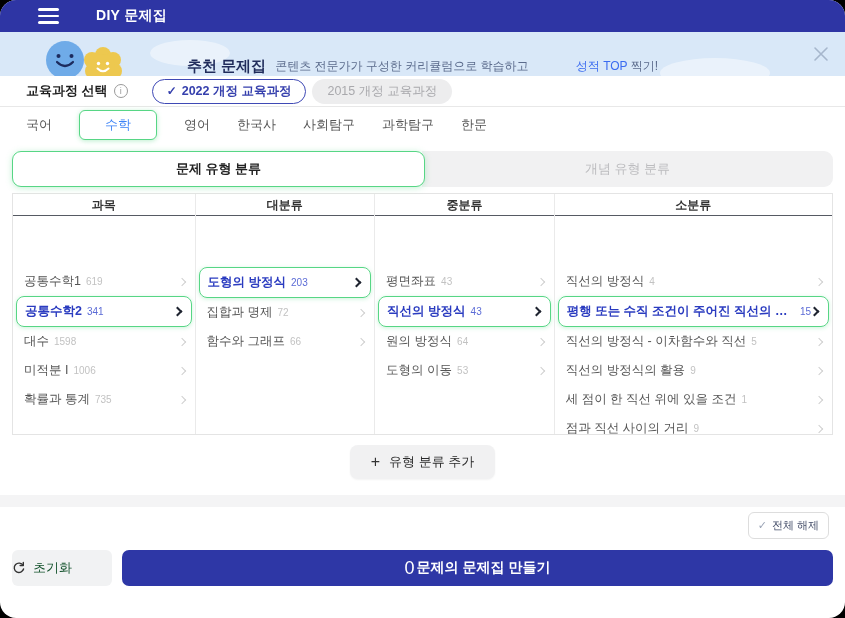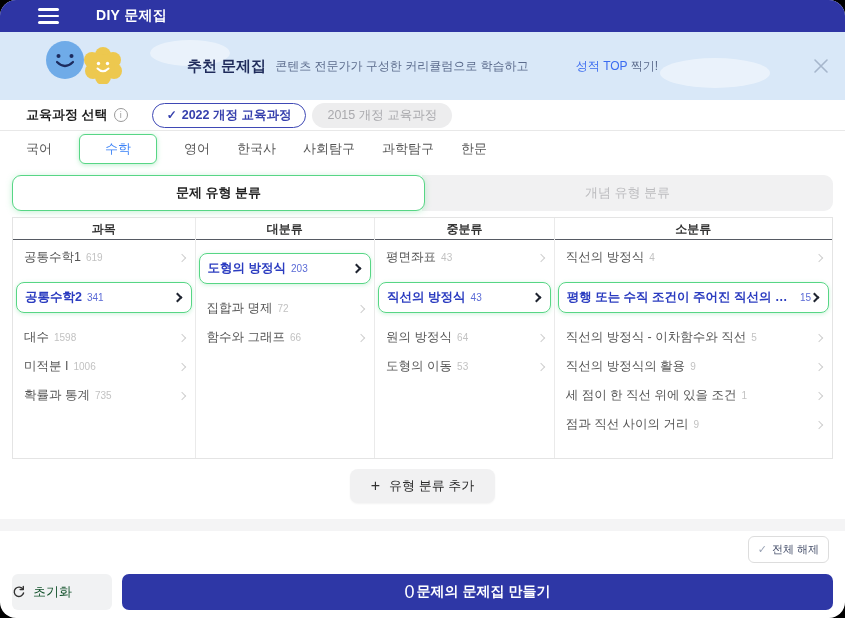--- a/index.html
+++ b/index.html
@@ -6,21 +6,21 @@
   *{box-sizing:border-box;font-family:"Liberation Sans",sans-serif;}
   .app{position:relative;width:845px;height:618px;margin:0 auto;background:#fff;border-radius:16px;overflow:hidden;}
 
   
   .topbar{height:32px;background:#2E35A4;display:flex;align-items:center;padding-left:38px;}
   .hamburger{display:flex;flex-direction:column;gap:4px;cursor:pointer;}
   .hamburger span{display:block;width:21px;height:2.4px;background:#fff;border-radius:2px;}
   .topbar-title{color:#fff;font-size:14px;font-weight:bold;margin-left:37px;letter-spacing:.3px;text-align:center;}
 
   
-  .banner{position:relative;height:68px;background:#D9E8F8;display:flex;align-items:center;overflow:hidden;}
+  .banner{position:relative;height:44px;background:#D9E8F8;display:flex;align-items:flex-end;overflow:hidden;}
   .cloud{position:absolute;background:#fff;opacity:.45;border-radius:50%;}
   .cloud1{width:80px;height:26px;left:150px;top:8px;}
   .cloud2{width:110px;height:30px;left:660px;top:26px;}
   .banner-chars{position:absolute;left:40px;top:6px;}
   .banner-text{margin:0 auto;display:flex;align-items:center;gap:9px;position:relative;}
   .banner-title{font-size:15px;font-weight:bold;color:#1F2B5B;}
   .banner-desc{font-size:12px;color:#5B6B8C;}
   .banner-desc .hl{color:#3A6BF0;margin-left:44px;}
   .banner-close{position:absolute;right:15px;top:50%;transform:translateY(-50%);cursor:pointer;line-height:0;}
 
@@ -45,31 +45,31 @@
   
   .ctabs{display:flex;margin:8px 12px 0;height:36px;}
   .ctab{flex:1;display:flex;align-items:center;justify-content:center;font-size:13px;cursor:pointer;}
   .ctab.sel{background:#fff;border:1.5px solid #57D685;border-radius:9px;font-weight:bold;color:#222;
     box-shadow:0 1px 6px rgba(87,214,133,.35);z-index:1;}
   .ctab.unsel{background:#F1F1F2;color:#BCBCBF;border-radius:0 9px 9px 0;margin-left:-3px;}
 
   
   .cls-table{display:grid;grid-template-columns:183fr 180fr 180fr 278fr;margin:6px 12px 0;height:242px;
     border:1px solid #E4E4E4;background:#fff;}
-  .col{border-right:1px solid #EAEAEA;display:flex;flex-direction:column;overflow:hidden;}
+  .col{border-right:1px solid #EAEAEA;display:flex;flex-direction:column;overflow:hidden;gap:48px;}
   .col:last-child{border-right:none;}
   .col-header{height:22px;line-height:22px;text-align:center;font-size:12px;font-weight:bold;color:#333;
     border-bottom:1px solid #565a63;flex:0 0 auto;}
   .col-list{padding-top:3px;}
   .item{height:29px;display:flex;align-items:center;padding:0 10px 0 11px;cursor:pointer;}
   .item .label{font-size:12.5px;color:#555;white-space:nowrap;overflow:hidden;text-overflow:ellipsis;}
   .item .count{font-size:10px;color:#C2C2C2;margin-left:5px;flex:0 0 auto;}
   .chev{margin-left:auto;width:6px;height:6px;border-top:1.5px solid #CFCFCF;border-right:1.5px solid #CFCFCF;
     transform:rotate(45deg);flex:0 0 auto;}
-  .item.selected{border:1.5px solid #57D685;border-radius:8px;margin:10px 3px;height:31px;
+  .item.selected{border:1.5px solid #57D685;border-radius:8px;margin:0 3px;height:31px;
     box-shadow:0 1px 4px rgba(87,214,133,.3);padding-left:8px;}
   .item.selected .label{color:#2B3CC0;font-weight:bold;}
   .item.selected .count{color:#5B6BD6;}
   .item.selected .chev{width:7px;height:7px;border-width:2px;border-color:#1F2430;}
 
   
   .add-row{display:flex;justify-content:center;margin-top:10px;}
   .add-btn{display:flex;align-items:center;gap:9px;background:#F1F1F2;border-radius:8px;padding:8px 21px;
     font-size:13px;color:#2a2a2a;cursor:pointer;box-shadow:0 1px 2px rgba(0,0,0,.05);}
   .add-btn .plus{font-size:16px;color:#333;line-height:1;}

